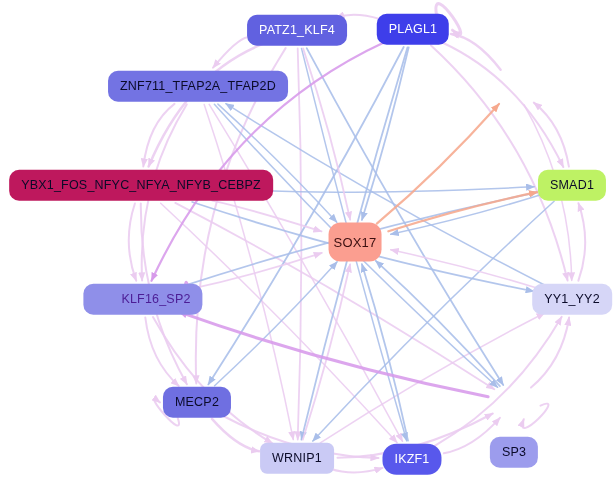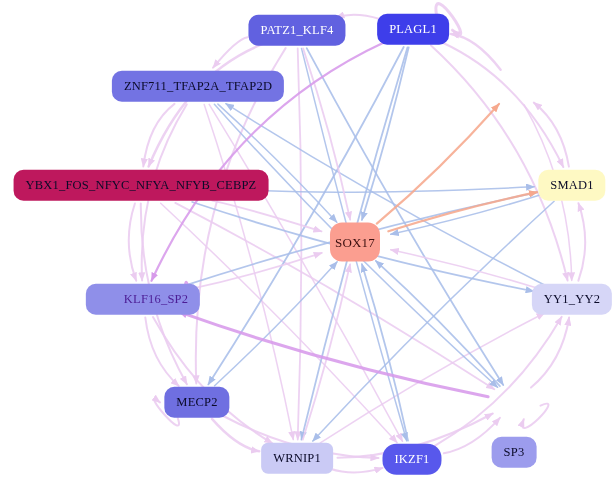--- a/index.html
+++ b/index.html
@@ -2,21 +2,21 @@
 <html><head>
 <meta charset="utf-8">
 <style>
   html, body { margin: 0; padding: 0; background: #ffffff; }
   .stage {
     position: relative;
     width: 616px;
     height: 489px;
     background: #ffffff;
     overflow: hidden;
-    font-family: Liberation Serif, serif;
+    font-family: Liberation Sans, sans-serif;
   }
   .edge-layer {
     position: absolute;
     left: 0; top: 0;
     z-index: 1;
     pointer-events: none;
   }
   .node {
     position: absolute;
     transform: translate(-50%, -50%);
@@ -37,21 +37,21 @@
   }
 </style>
 </head>
 <body>
 
 <div class="stage" style="background: rgb(255, 255, 255);">
     <div class="node" style="left: 297px; top: 30px; background: rgb(97, 97, 224); color: rgb(255, 255, 255);">PATZ1_KLF4</div>
     <div class="node" style="left: 413px; top: 29px; background: rgb(62, 62, 234); color: rgb(255, 255, 255);">PLAGL1</div>
     <div class="node" style="left: 198px; top: 86px; background: rgb(115, 115, 227); color: rgb(10, 10, 40);">ZNF711_TFAP2A_TFAP2D</div>
     <div class="node" style="left: 141px; top: 185px; background: #be185d; color: rgb(10, 10, 40);">YBX1_FOS_NFYC_NFYA_NFYB_CEBPZ</div>
-    <div class="node" style="left: 572px; top: 185px; background: #fef9c3; color: rgb(10, 10, 40);">SMAD1</div>
+    <div class="node" style="left: 572px; top: 185px; background: #bef264; color: rgb(10, 10, 40);">SMAD1</div>
     <div class="node node--center" style="left: 355px; top: 242px; background: rgb(251, 158, 144); color: rgb(60, 16, 16);">SOX17</div>
     <div class="node" style="left: 143px; top: 299px; background: rgb(143, 143, 233); color: #4c1d95; padding-left: 38px;">KLF16_SP2</div>
     <div class="node" style="left: 572px; top: 299px; background: rgb(214, 214, 247); color: rgb(10, 10, 40);">YY1_YY2</div>
     <div class="node" style="left: 197px; top: 402px; background: rgb(111, 111, 225); color: rgb(10, 10, 40);">MECP2</div>
     <div class="node" style="left: 514px; top: 416px; background: rgb(156, 156, 237); color: rgb(10, 10, 40); margin-top: 36px;">SP3</div>
     <div class="node" style="left: 297px; top: 458px; background: rgb(202, 202, 245); color: rgb(10, 10, 40); border-radius: 7px;">WRNIP1</div>
     <div class="node" style="left: 412px; top: 459px; background: rgb(88, 88, 236); color: rgb(255, 255, 255); border-radius: 14px;">IKZF1</div>
     <svg width="616" height="489" class="edge-layer">
       <defs>
         <marker id="arrow-plum" viewBox="0 0 10 8" markerWidth="9" markerHeight="7.2" refX="9" refY="4" orient="auto" markerUnits="userSpaceOnUse">

